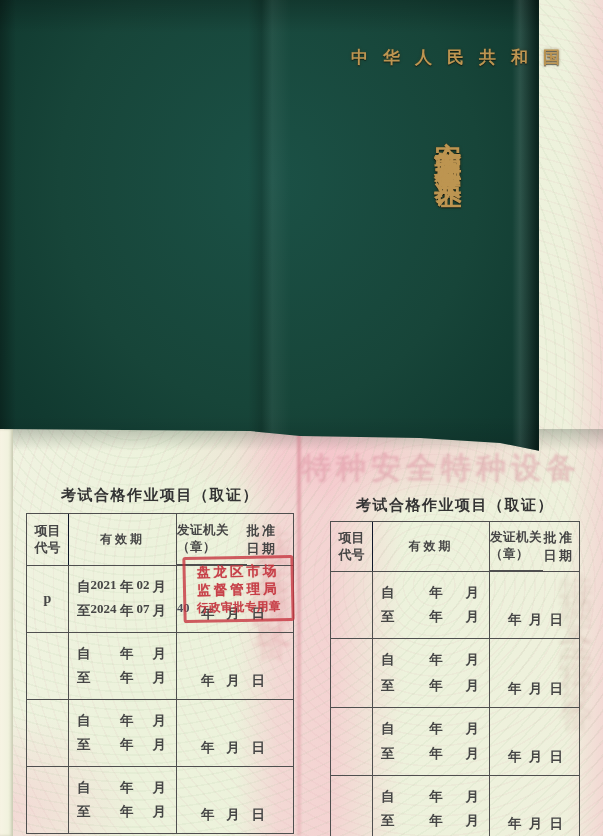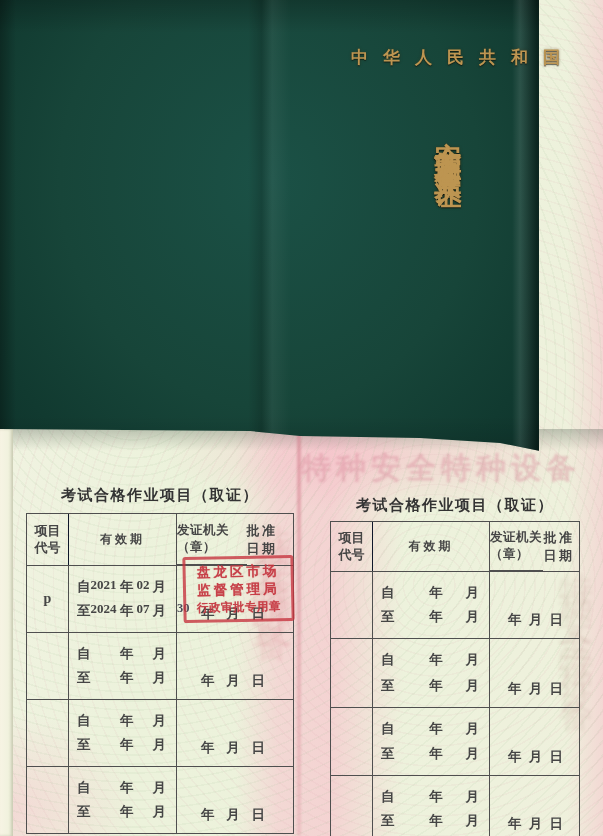--- a/index.html
+++ b/index.html
@@ -243,21 +243,21 @@
       <div class="td-issuer">
         <div class="ymd">
           <span>年</span>
             <span>月</span>
             <span>日</span>
         </div>
       </div>
     </div>
   </div>
 
-  <div class="approval-partial">30</div>
+  <div class="approval-partial">40</div>
   <div class="stamp">
     <span class="s1">盘龙区市场</span>
     <span class="s2">监督管理局</span>
     <span class="s3">行政审批专用章</span>
   </div>
 
   <div class="page-title right">考试合格作业项目（取证）</div>
 
   <div class="tbl tbl-right">
     <div class="thead">

